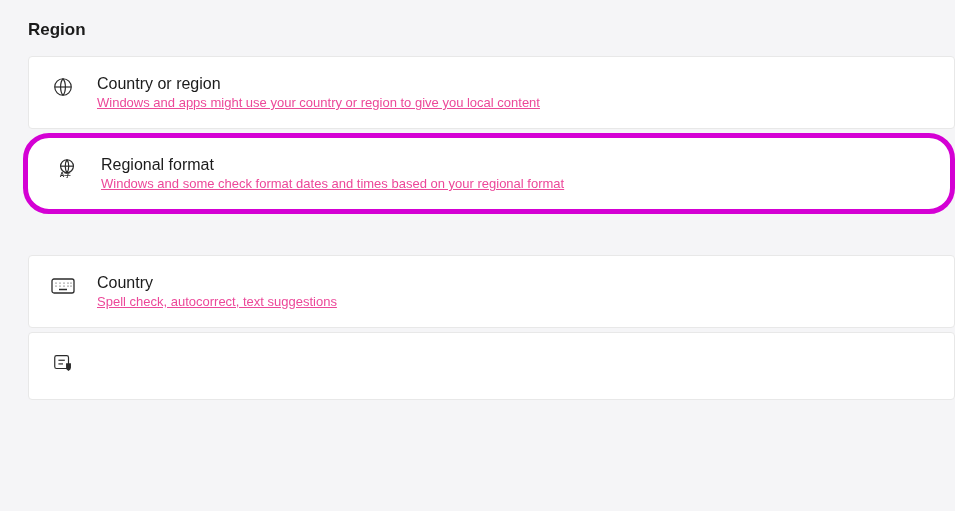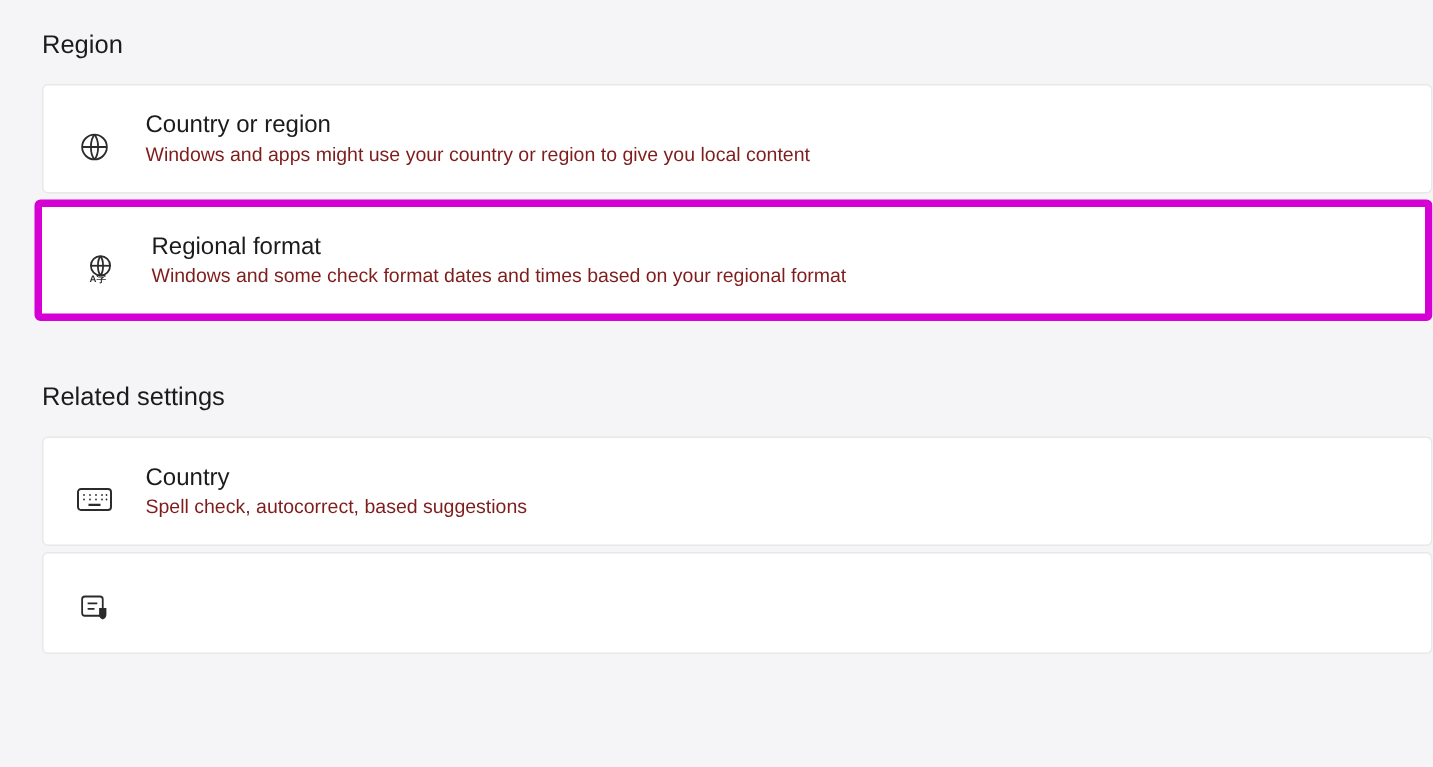--- a/index.html
+++ b/index.html
@@ -10,38 +10,38 @@
     body {
       font-family: "Segoe UI", -apple-system, BlinkMacSystemFont, sans-serif;
       background: #f5f5f7;
       padding: 20px 0 20px 28px;
       width: 955px;
       height: 511px;
       overflow: hidden;
     }
     .section-header {
       font-size: 17px;
-      font-weight: 400;
+      font-weight: 700;
       color: #1b1b1b;
       margin-bottom: 16px;
     }
     .settings-card {
       background: #ffffff;
       border: 1px solid #e8e8e8;
       border-radius: 4px;
       padding: 18px 22px;
       display: flex;
-      align-items: flex-end;
+      align-items: flex-start;
       gap: 22px;
       margin-bottom: 4px;
       min-height: 68px;
     }
     .settings-card.highlighted {
       border: 5px solid #d400d4;
-      border-radius: 4px;
+      border-radius: 26px;
       margin-top: 3px;
       margin-bottom: 3px;
       margin-left: -5px;
       padding-left: 27px;
     }
     .icon-wrapper {
       width: 24px;
       height: 24px;
       display: flex;
       align-items: center;
@@ -56,21 +56,22 @@
       flex: 1;
     }
     .card-title {
       font-size: 16px;
       font-weight: 400;
       color: #1b1b1b;
     }
     .card-subtitle {
       font-size: 13px;
       font-weight: 400;
-      color: #7f1d1d;
+      color: #ec4899;
+      text-decoration: underline;
     }
     .section-gap {
       height: 38px;
     }
     svg {
       width: 22px;
       height: 22px;
       stroke: #2b2b2b;
       stroke-width: 1.3;
       fill: none;
@@ -114,42 +115,41 @@
     <div class="card-content">
       <div class="card-title">Regional format</div>
       <div class="card-subtitle">Windows and some check format dates and times based on your regional format</div>
     </div>
   </div>
 </div>
 
 <div class="section-gap"></div>
 
 <div>
-  <h2 class="section-header">Related settings</h2>
 
   <div class="settings-card">
     <div class="icon-wrapper">
       <svg class="keyboard-svg" viewBox="0 0 24 16">
         <rect x="1" y="1" width="22" height="14" rx="2"></rect>
         <circle cx="5" cy="5" r="0.6" fill="#2b2b2b" stroke="none"></circle>
         <circle cx="9" cy="5" r="0.6" fill="#2b2b2b" stroke="none"></circle>
         <circle cx="13" cy="5" r="0.6" fill="#2b2b2b" stroke="none"></circle>
         <circle cx="17" cy="5" r="0.6" fill="#2b2b2b" stroke="none"></circle>
         <circle cx="20" cy="5" r="0.6" fill="#2b2b2b" stroke="none"></circle>
         <circle cx="5" cy="8" r="0.6" fill="#2b2b2b" stroke="none"></circle>
         <circle cx="9" cy="8" r="0.6" fill="#2b2b2b" stroke="none"></circle>
         <circle cx="13" cy="8" r="0.6" fill="#2b2b2b" stroke="none"></circle>
         <circle cx="17" cy="8" r="0.6" fill="#2b2b2b" stroke="none"></circle>
         <circle cx="20" cy="8" r="0.6" fill="#2b2b2b" stroke="none"></circle>
         <line x1="8" y1="11.5" x2="16" y2="11.5" stroke-width="1.5"></line>
       </svg>
     </div>
     <div class="card-content">
       <div class="card-title">Country</div>
-      <div class="card-subtitle">Spell check, autocorrect, based suggestions</div>
+      <div class="card-subtitle">Spell check, autocorrect, text suggestions</div>
     </div>
   </div>
 
   <div class="settings-card">
     <div class="icon-wrapper">
       <svg viewBox="0 0 24 24">
         <rect x="3" y="4" width="15" height="14" rx="2"></rect>
         <line x1="7" y1="9" x2="14" y2="9"></line>
         <line x1="7" y1="13" x2="12" y2="13"></line>
         <path d="M16 13 L20 13 L20 17 C20 19, 18 20, 18 20 C18 20, 16 19, 16 17 Z" fill="#2b2b2b" stroke="#2b2b2b"></path>

